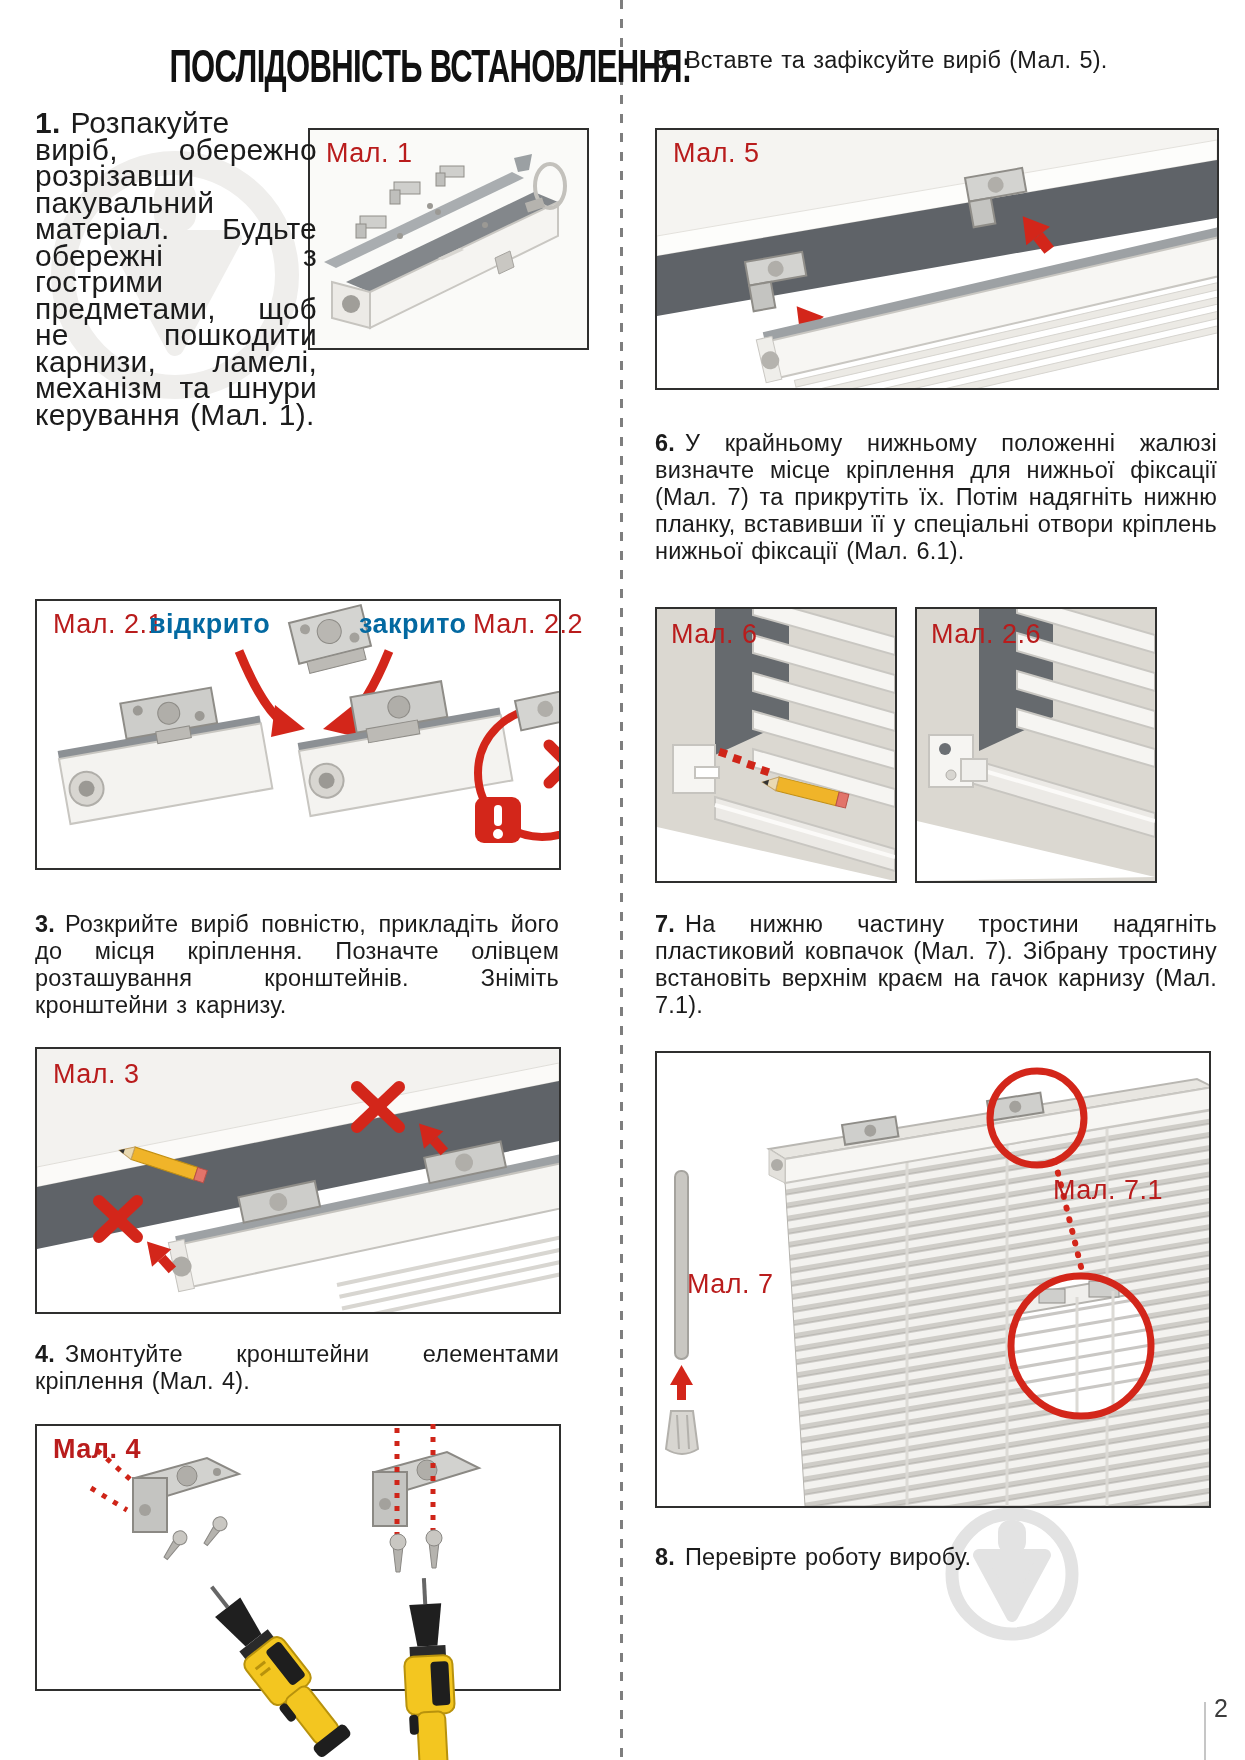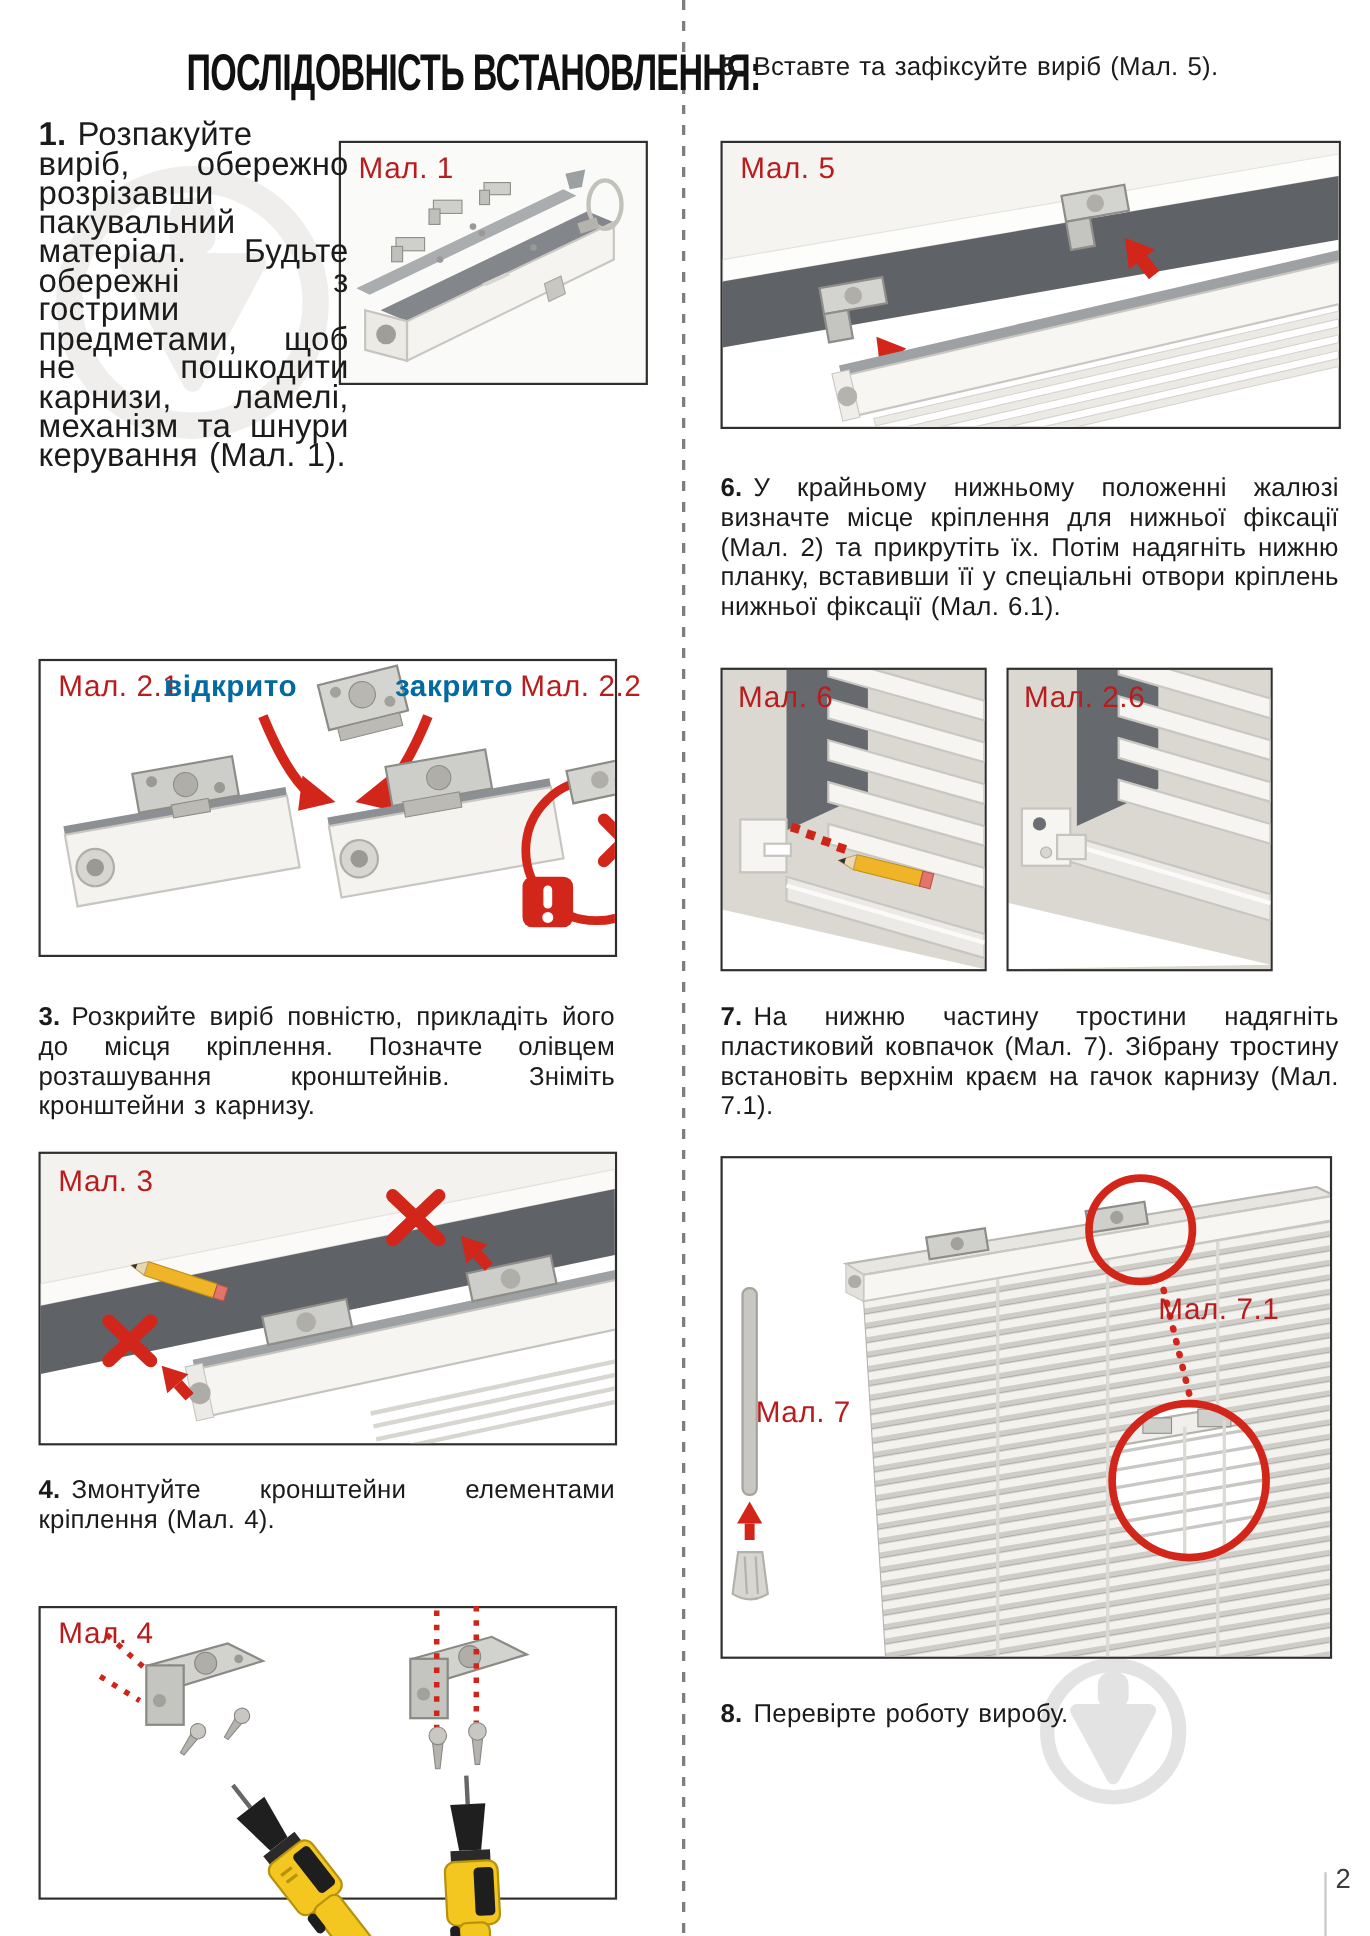--- a/index.html
+++ b/index.html
@@ -217,21 +217,21 @@
         <rect x="-5" y="4" width="10" height="16"></rect>
     </g>
   </svg>
   <span class="figlabel" style="left:16px;top:10px;">Мал. 3</span>
 </div>
 
 <p class="step" style="left:35px;top:1341px;width:524px;">
   <span class="num">4.</span><span>Змонтуйте кронштейни елементами кріплення (Мал. 4).</span>
 </p>
 
-<div class="figbox overflow-vis" style="left:35px;top:1460px;width:522px;height:263px;">
+<div class="figbox overflow-vis" style="left:35px;top:1424px;width:522px;height:263px;font-weight:bold;">
   <svg width="522" height="330" viewBox="0 0 522 330" style="overflow:visible">
 
     <g transform="translate(78,22)">
       <polygon points="20,30 92,10 124,26 52,48" fill="#d2d2cf" stroke="#8b8984" stroke-width="2"></polygon>
       <circle cx="72" cy="28" r="10" fill="#b0aea9" stroke="#8b8984"></circle>
       <circle cx="40" cy="33" r="4" fill="#9b9994"></circle>
         <circle cx="102" cy="24" r="4" fill="#9b9994"></circle>
       <rect x="18" y="30" width="34" height="54" fill="#c4c4c1" stroke="#8b8984" stroke-width="2"></rect>
       <circle cx="30" cy="62" r="6" fill="#a3a19c"></circle>
       <g stroke="#cf2418" stroke-width="5" stroke-dasharray="5 8">
@@ -330,21 +330,21 @@
           <rect x="30" y="58" width="440" height="7"></rect>
         <rect x="40" y="72" width="430" height="7"></rect>
           <rect x="50" y="86" width="420" height="7"></rect>
       </g>
     </g>
   </svg>
   <span class="figlabel" style="left:16px;top:8px;">Мал. 5</span>
 </div>
 
 <p class="step" style="left:655px;top:430px;width:562px;">
-  <span class="num">6.</span><span>У крайньому нижньому положенні жалюзі визначте місце кріплення для нижньої фіксації (Мал. 2) та прикрутіть їх. Потім надягніть нижню планку, вставивши її у спеціальні отвори кріплень нижньої фіксації (Мал. 6.1).</span>
+  <span class="num">6.</span><span>У крайньому нижньому положенні жалюзі визначте місце кріплення для нижньої фіксації (Мал. 7) та прикрутіть їх. Потім надягніть нижню планку, вставивши її у спеціальні отвори кріплень нижньої фіксації (Мал. 6.1).</span>
 </p>
 
 <div class="figbox" style="left:655px;top:607px;width:238px;height:272px;">
   <svg width="238" height="272" viewBox="0 0 238 272">
     <rect width="238" height="272" fill="#dbd8d1"></rect>
     <polygon points="58,0 132,0 132,112 58,146" fill="#666a6e"></polygon>
     <g fill="#f6f5f2" stroke="#c9c7c2" stroke-width="2">
       <polygon points="96,-12 238,28 238,46 96,6"></polygon>
       <polygon points="96,26 238,66 238,84 96,44"></polygon>
       <polygon points="96,64 238,104 238,122 96,82"></polygon>

